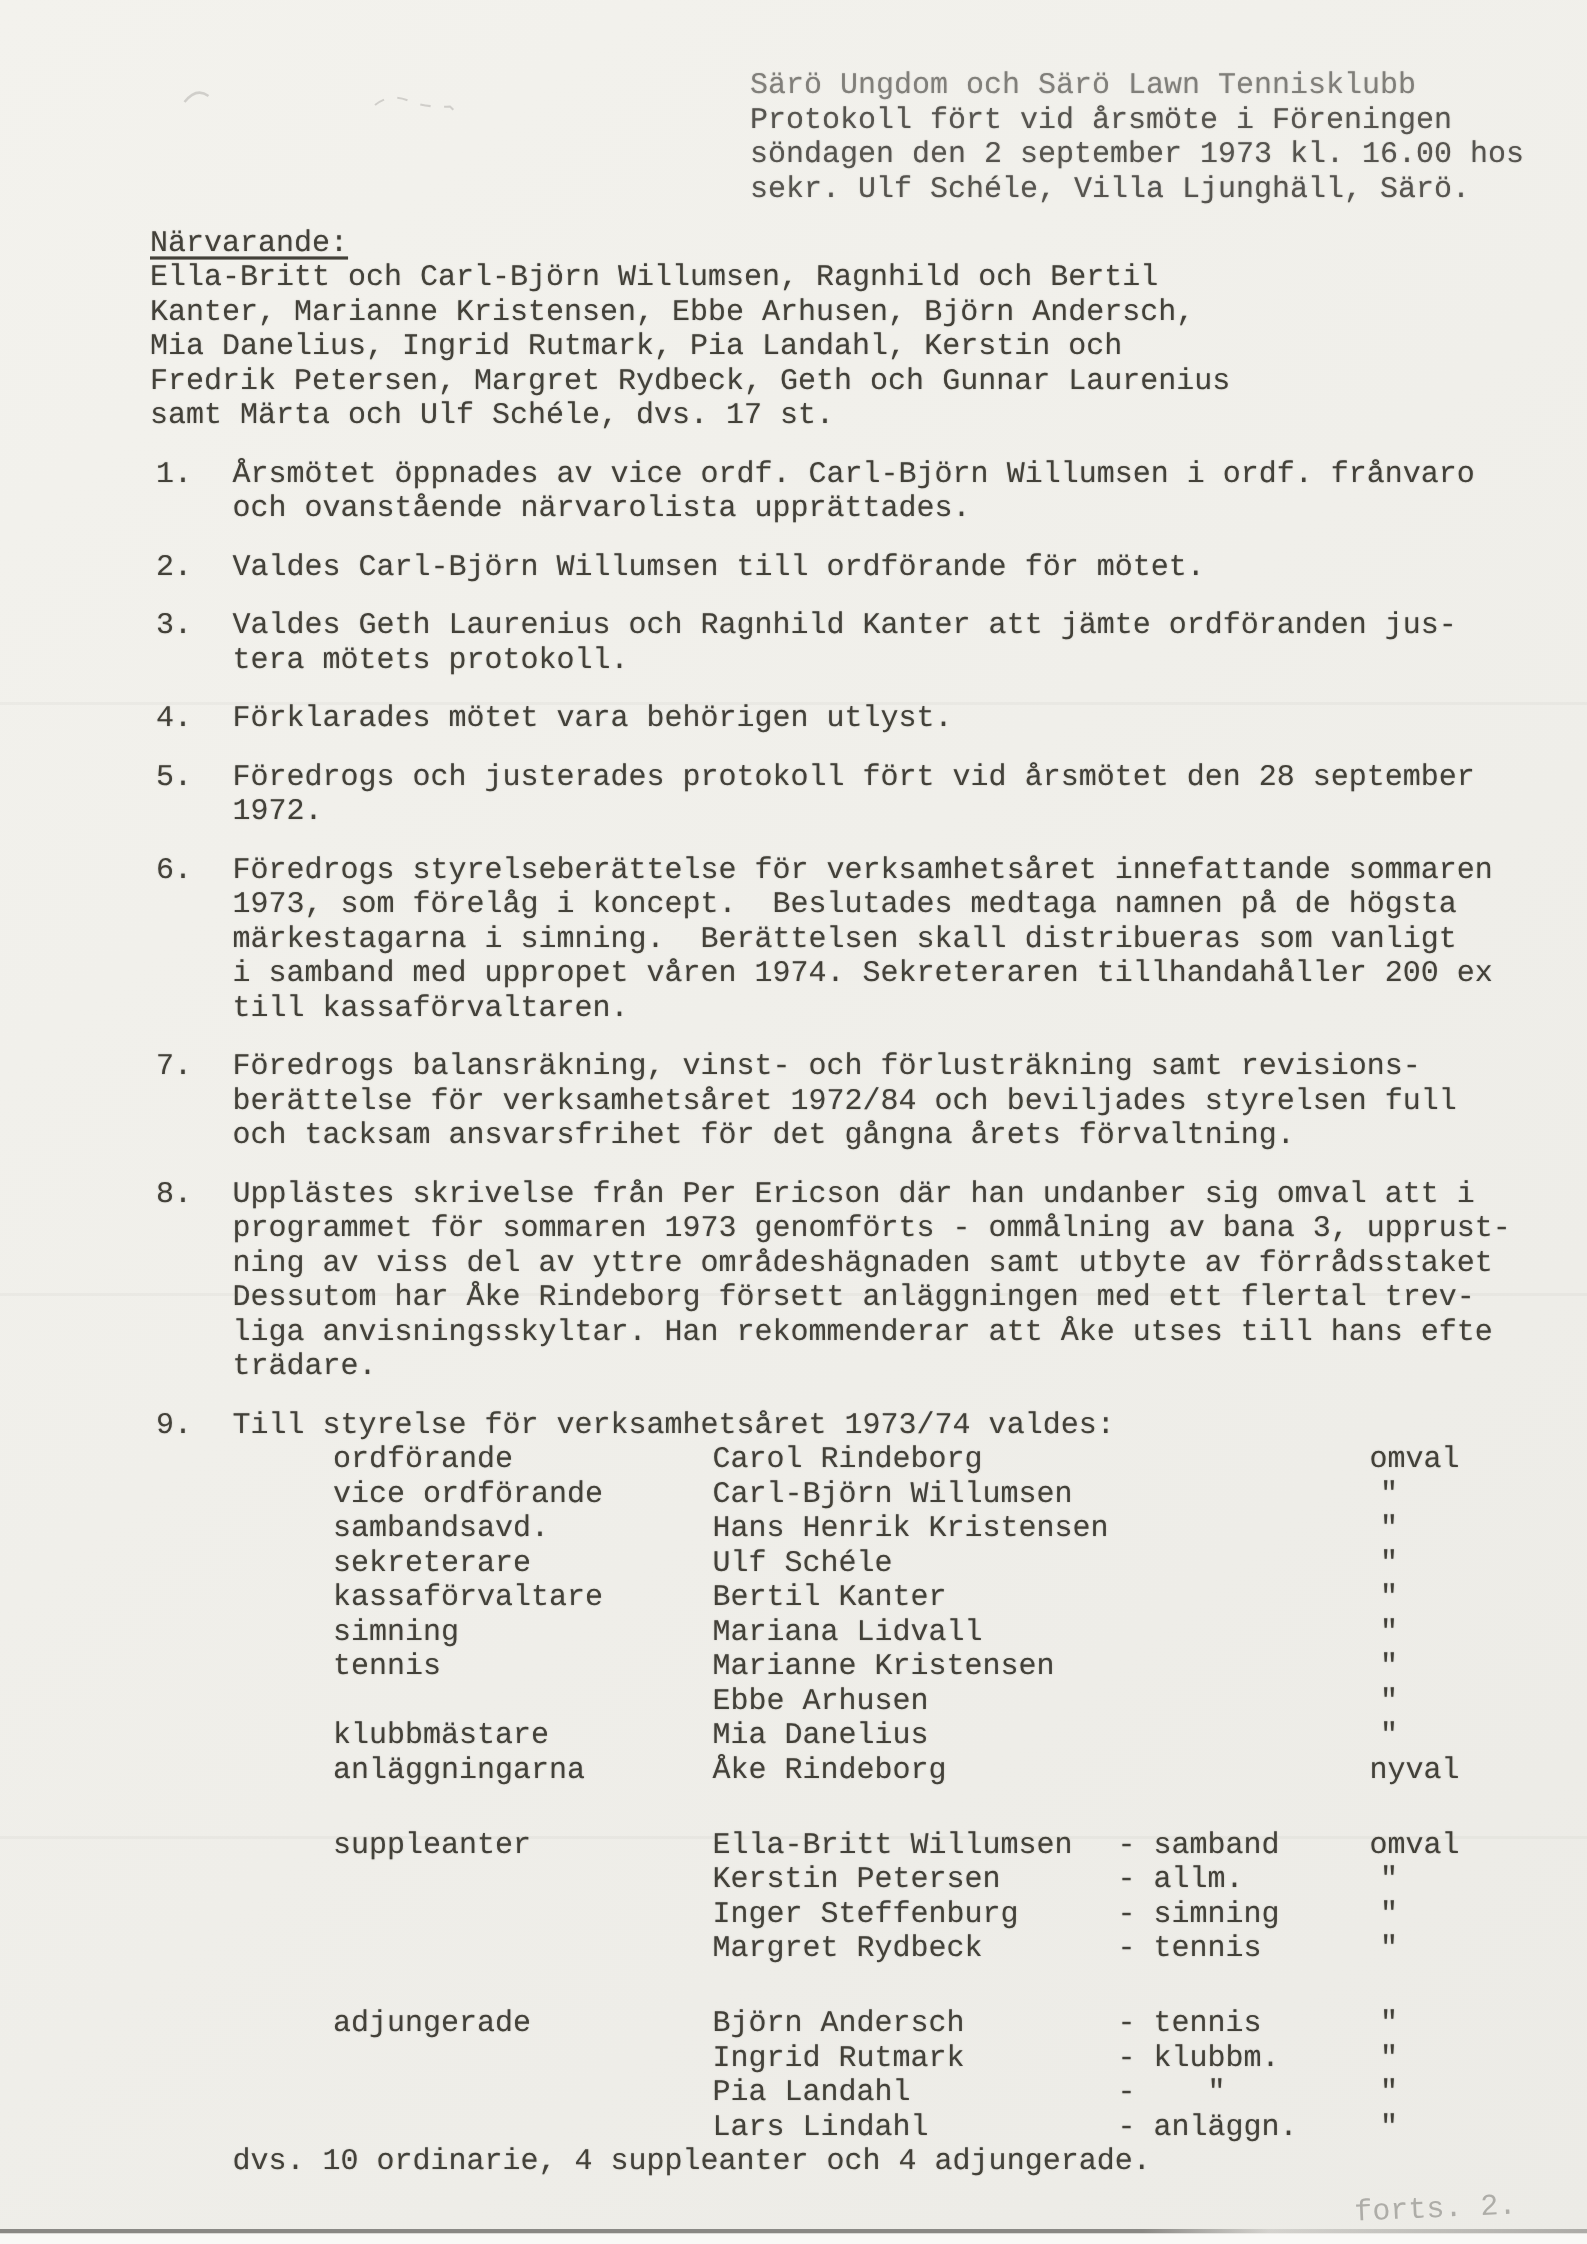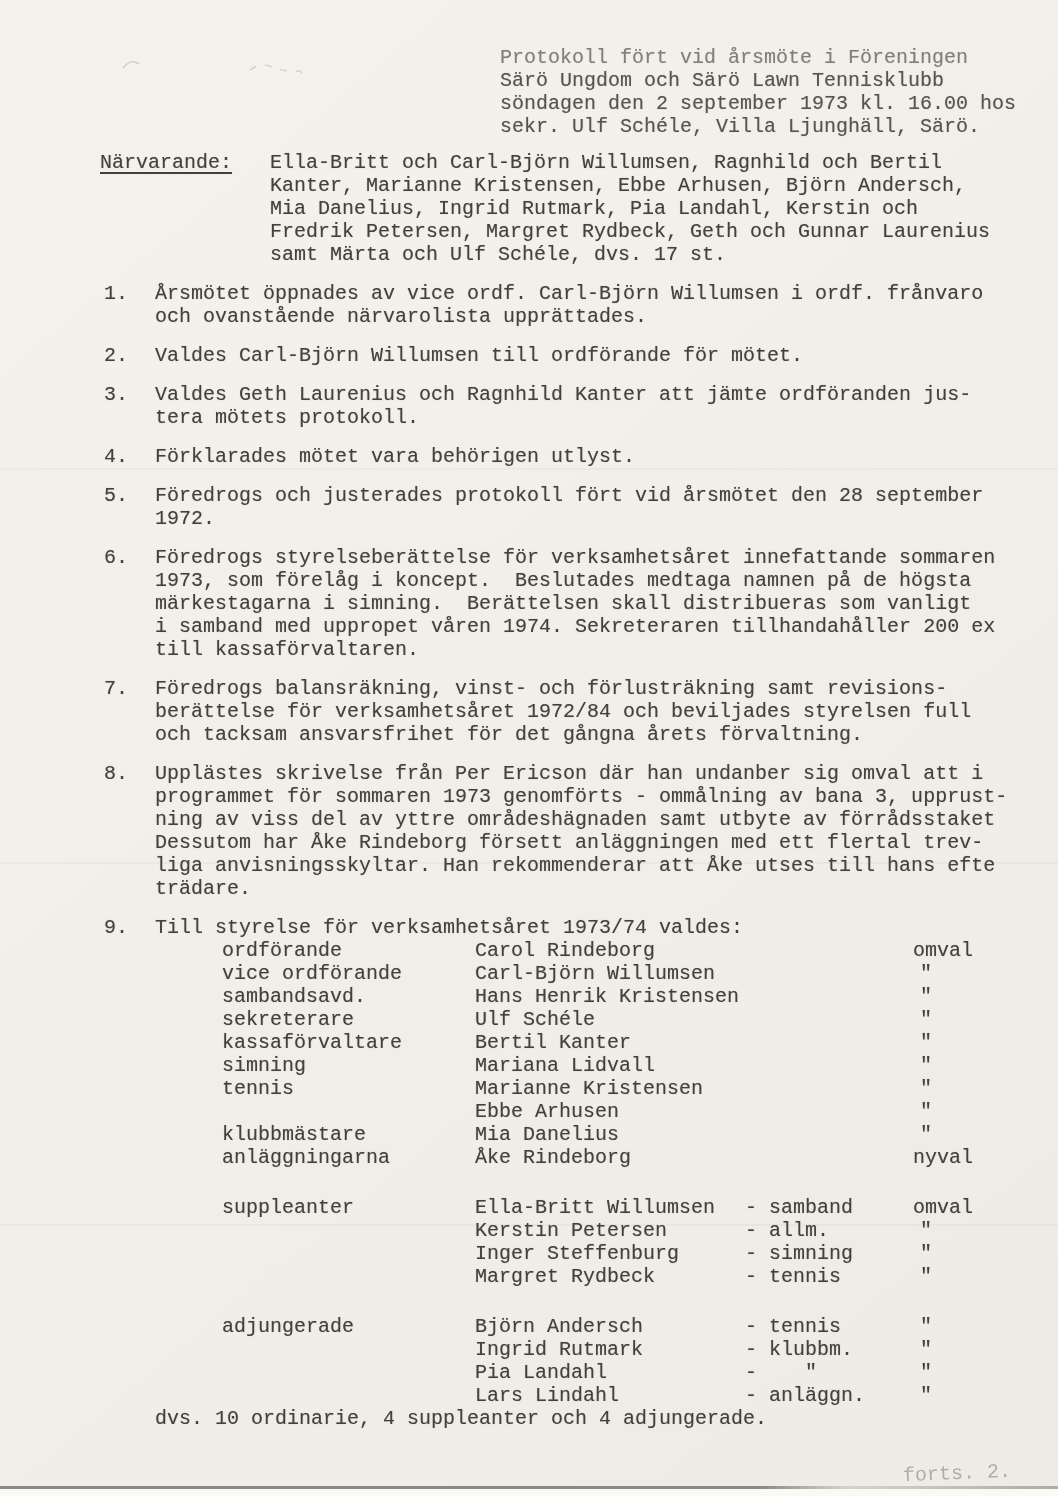--- a/index.html
+++ b/index.html
@@ -9,21 +9,21 @@
     background:linear-gradient(140deg,#f3f2ed 0%,#f0efea 45%,#ecebe6 100%);
     font-family:"Liberation Mono","DejaVu Sans Mono",monospace;
     font-size:20px;line-height:23px;
     color:#434139;
     overflow:hidden;
     text-shadow:0 0 1px rgba(66,64,58,.38);
   }
   .line{white-space:pre;}
   .header{margin:46px 0 0 500px;color:#56544f;}
   .header .line:first-child{opacity:.72;}
-  .attendees{display:flex;margin:13px 0 0 100px;}
+  .attendees{display:flex;margin:13px 0 0 100px;flex-direction:column;}
   .attendees .label{
     flex:none;width:170px;
     text-decoration:underline;
     text-underline-offset:4px;
   }
   .attendee-lines{flex:1;}
   .items{margin:0 0 0 104px;}
   .item{display:flex;margin-top:16px;}
   .num{flex:none;width:51px;}
   .lines{flex:1;}
@@ -61,22 +61,22 @@
   <svg class="pencil-mark" width="280" height="60" viewBox="0 0 280 60">
     <path d="M68 54 q8 -10 16 -4" stroke="#b5b3af" stroke-width="1.6" fill="none"></path>
     <path d="M195 56 q10 -8 22 -3 t28 4 l6 6" stroke="#b5b3af" stroke-width="1.4" fill="none" stroke-dasharray="7 9"></path>
   </svg>
 
   <div class="crease crease-1"></div>
   <div class="crease crease-2"></div>
   <div class="crease crease-3"></div>
 
   <header class="header">
+      <div class="line">Särö Ungdom och Särö Lawn Tennisklubb</div>
       <div class="line">Protokoll fört vid årsmöte i Föreningen</div>
-      <div class="line">Särö Ungdom och Särö Lawn Tennisklubb</div>
       <div class="line">söndagen den 2 september 1973 kl. 16.00 hos</div>
       <div class="line">sekr. Ulf Schéle, Villa Ljunghäll, Särö.</div>
     </header>
 
   <section class="attendees">
     <span class="label">Närvarande:</span>
     <div class="attendee-lines">
         <div class="line">Ella-Britt och Carl-Björn Willumsen, Ragnhild och Bertil</div>
         <div class="line">Kanter, Marianne Kristensen, Ebbe Arhusen, Björn Andersch,</div>
         <div class="line">Mia Danelius, Ingrid Rutmark, Pia Landahl, Kerstin och</div>

